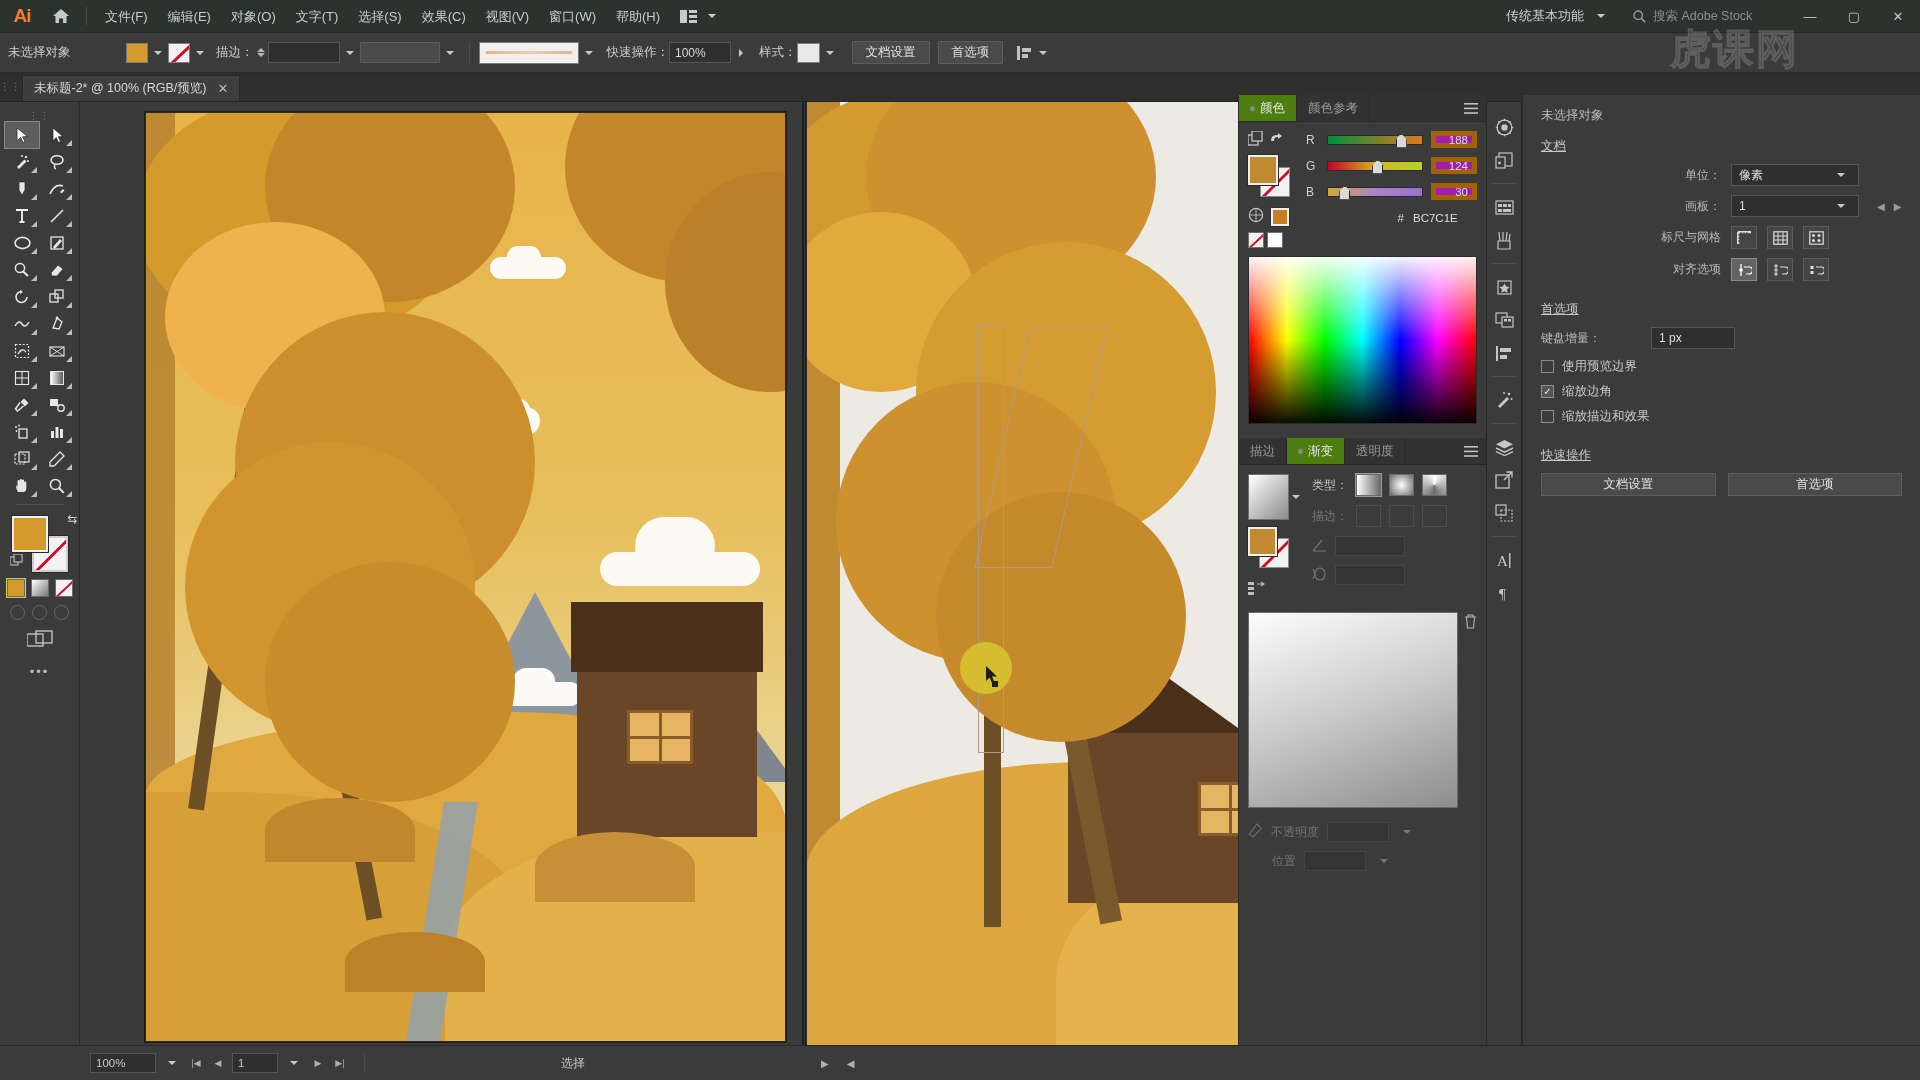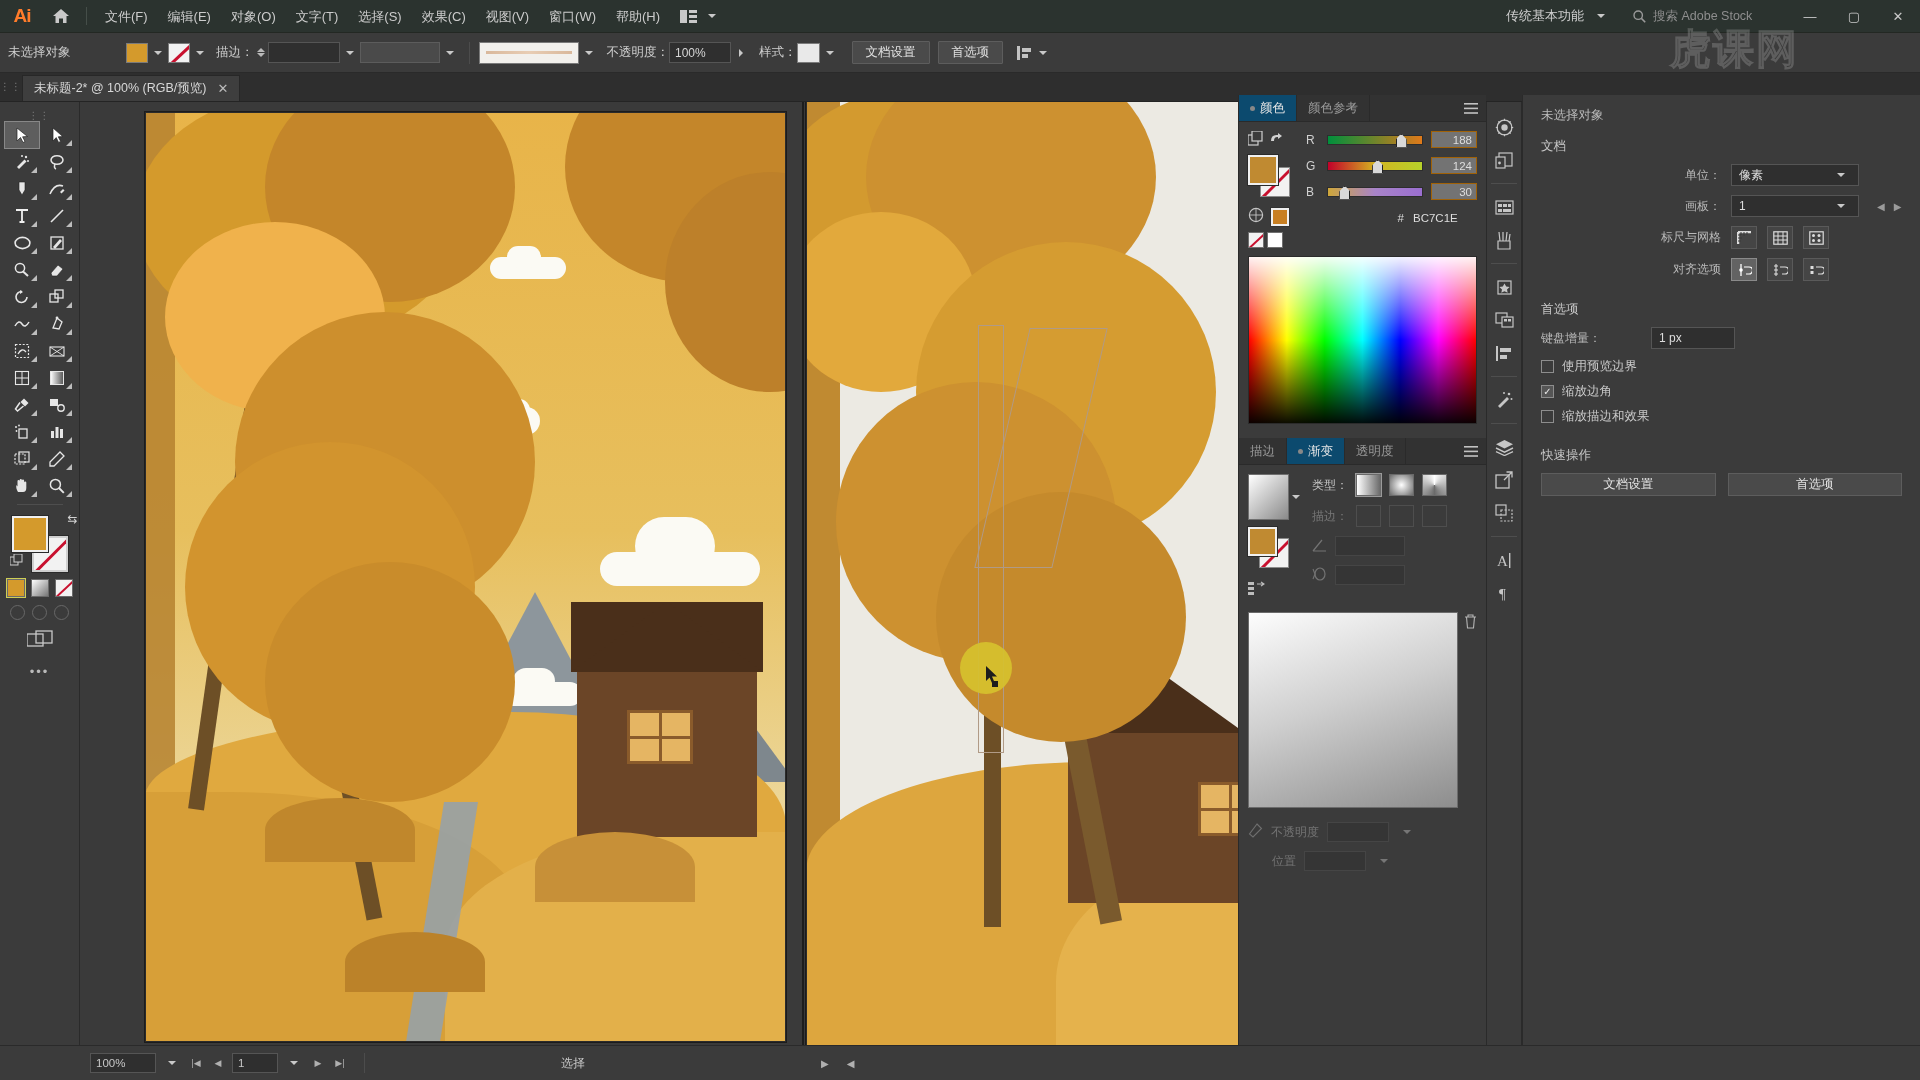--- a/index.html
+++ b/index.html
@@ -212,33 +212,33 @@
     background:#3b3b3b; border-left:1px solid #2a2a2a;
   }
   .panel-tabs {
     height:27px; display:flex; align-items:stretch; background:#323232;
     border-bottom:1px solid #2a2a2a; position:relative;
   }
   .ptab {
     padding:0 11px; display:flex; align-items:center; font-size:12.5px;
     color:#9a9a9a; border-right:1px solid #2a2a2a;
   }
-  .ptab.active { background:#0c4a6e; color:#e6e6e6; }
+  .ptab.active { background:#4d7c0f; color:#e6e6e6; }
   .ptab .dot { width:5px;height:5px;border-radius:50%;background:#888; margin-right:5px; }
   .pmenu { margin-left:auto; padding:0 8px; display:flex; align-items:center; color:#c2c2c2; }
   .pbody { padding:9px 9px 0 9px; }
 
   .color-row { display:flex; align-items:center; gap:8px; margin-bottom:9px; }
   .color-row .ch { width:13px; font-size:12px; color:#d0d0d0; }
   .slider { flex:1; height:10px; position:relative; border:1px solid #2d2d2d; }
   .slider .knob {
     position:absolute; top:-2px; width:11px; height:14px; background:#d9d9d9;
     border:1px solid #222; clip-path:polygon(50% 0,100% 42%,100% 100%,0 100%,0 42%);
   }
-  .valbox { width:46px; height:17px; background:#737373; border:1px solid #a16207;
+  .valbox { width:46px; height:17px; background:#a21caf; border:5px solid #a16207;
     font-size:11.5px; color:#ddd; display:flex; align-items:center; justify-content:flex-end; padding-right:4px; }
   .hexrow { display:flex; align-items:center; justify-content:flex-end; gap:5px; margin-top:4px; font-size:11.5px; color:#ddd; }
   .spectrum {
     margin:8px 0 0 0; height:168px; width:100%;
     background:
       linear-gradient(to bottom, rgba(255,255,255,.95), rgba(255,255,255,0) 50%, rgba(0,0,0,0) 50%, rgba(0,0,0,.95)),
       linear-gradient(to right,#ff0000,#ffff00,#00ff00,#00ffff,#0000ff,#ff00ff,#ff0000);
     border:1px solid #2b2b2b;
   }
   .mini-swatch-row { display:flex; gap:3px; margin-top:6px; }
@@ -250,21 +250,21 @@
   .grad-type-btn { width:25px; height:22px; border:1px solid #6a6a6a; }
   .grad-big { width:100%; height:196px; background:linear-gradient(160deg,#fdfdfd 0%,#cfcfcf 45%,#8d8d8d 100%); border:1px solid #6b6b6b; }
   .dim { opacity:.42; }
 
   
   .props {
     position:absolute; top:95px; right:0; width:398px; bottom:35px;
     background:#3b3b3b; border-left:1px solid #2a2a2a;
   }
   .prop-body { padding:12px 18px; }
-  .prop-section-title { font-size:12.5px; color:#c9c9c9; margin:14px 0 9px; }
+  .prop-section-title { font-size:12.5px; color:#c9c9c9; margin:14px 0 9px;text-decoration:underline; }
   .prop-row { display:flex; align-items:center; gap:10px; margin-bottom:9px; }
   .prop-lbl { font-size:12px; color:#b9b9b9; text-align:right; }
   .sel-box { height:22px; background:#2f2f2f; border:1px solid #555;
     display:flex; align-items:center; padding:0 7px; font-size:12px; color:#ddd; }
   .sel-box .cv { margin-left:auto; }
   .pbtn { height:23px; background:#4a4a4a; border:1px solid #5d5d5d;
     display:flex; align-items:center; justify-content:center; font-size:12.5px; color:#e2e2e2; }
   .icon-btn { width:26px; height:23px; border:1px solid #5a5a5a; background:#454545;
     display:flex; align-items:center; justify-content:center; }
   .icon-btn.on { background:#636363; border-color:#8a8a8a; }
@@ -357,21 +357,21 @@
         <i class="up"></i>
         <i class="dn"></i>
       </div>
     <div class="field empty"></div>
     <span class="caret"></span>
     <div class="brushfield"></div>
     <span class="caret"></span>
     <div class="optsep"></div>
     <div class="brush-preview"></div>
     <span class="caret"></span>
-    <div class="opt-label" style="margin-left:8px">不透明度：</div>
+    <div class="opt-label" style="margin-left:8px">快速操作：</div>
     <div class="opacity-field">100%</div>
     <span class="caret" style="transform:rotate(-90deg)"></span>
     <div class="opt-label" style="margin-left:8px">样式：</div>
     <div class="style-swatch"></div>
     <span class="caret"></span>
     <div class="btn" style="margin-left:12px">文档设置</div>
     <div class="btn" style="margin-left:8px">首选项</div>
     <div style="display:flex;align-items:center;margin-left:14px">
       <svg width="16" height="14" viewBox="0 0 16 14">
         <rect x="0" y="0" width="3" height="14" fill="#c2c2c2"></rect>

